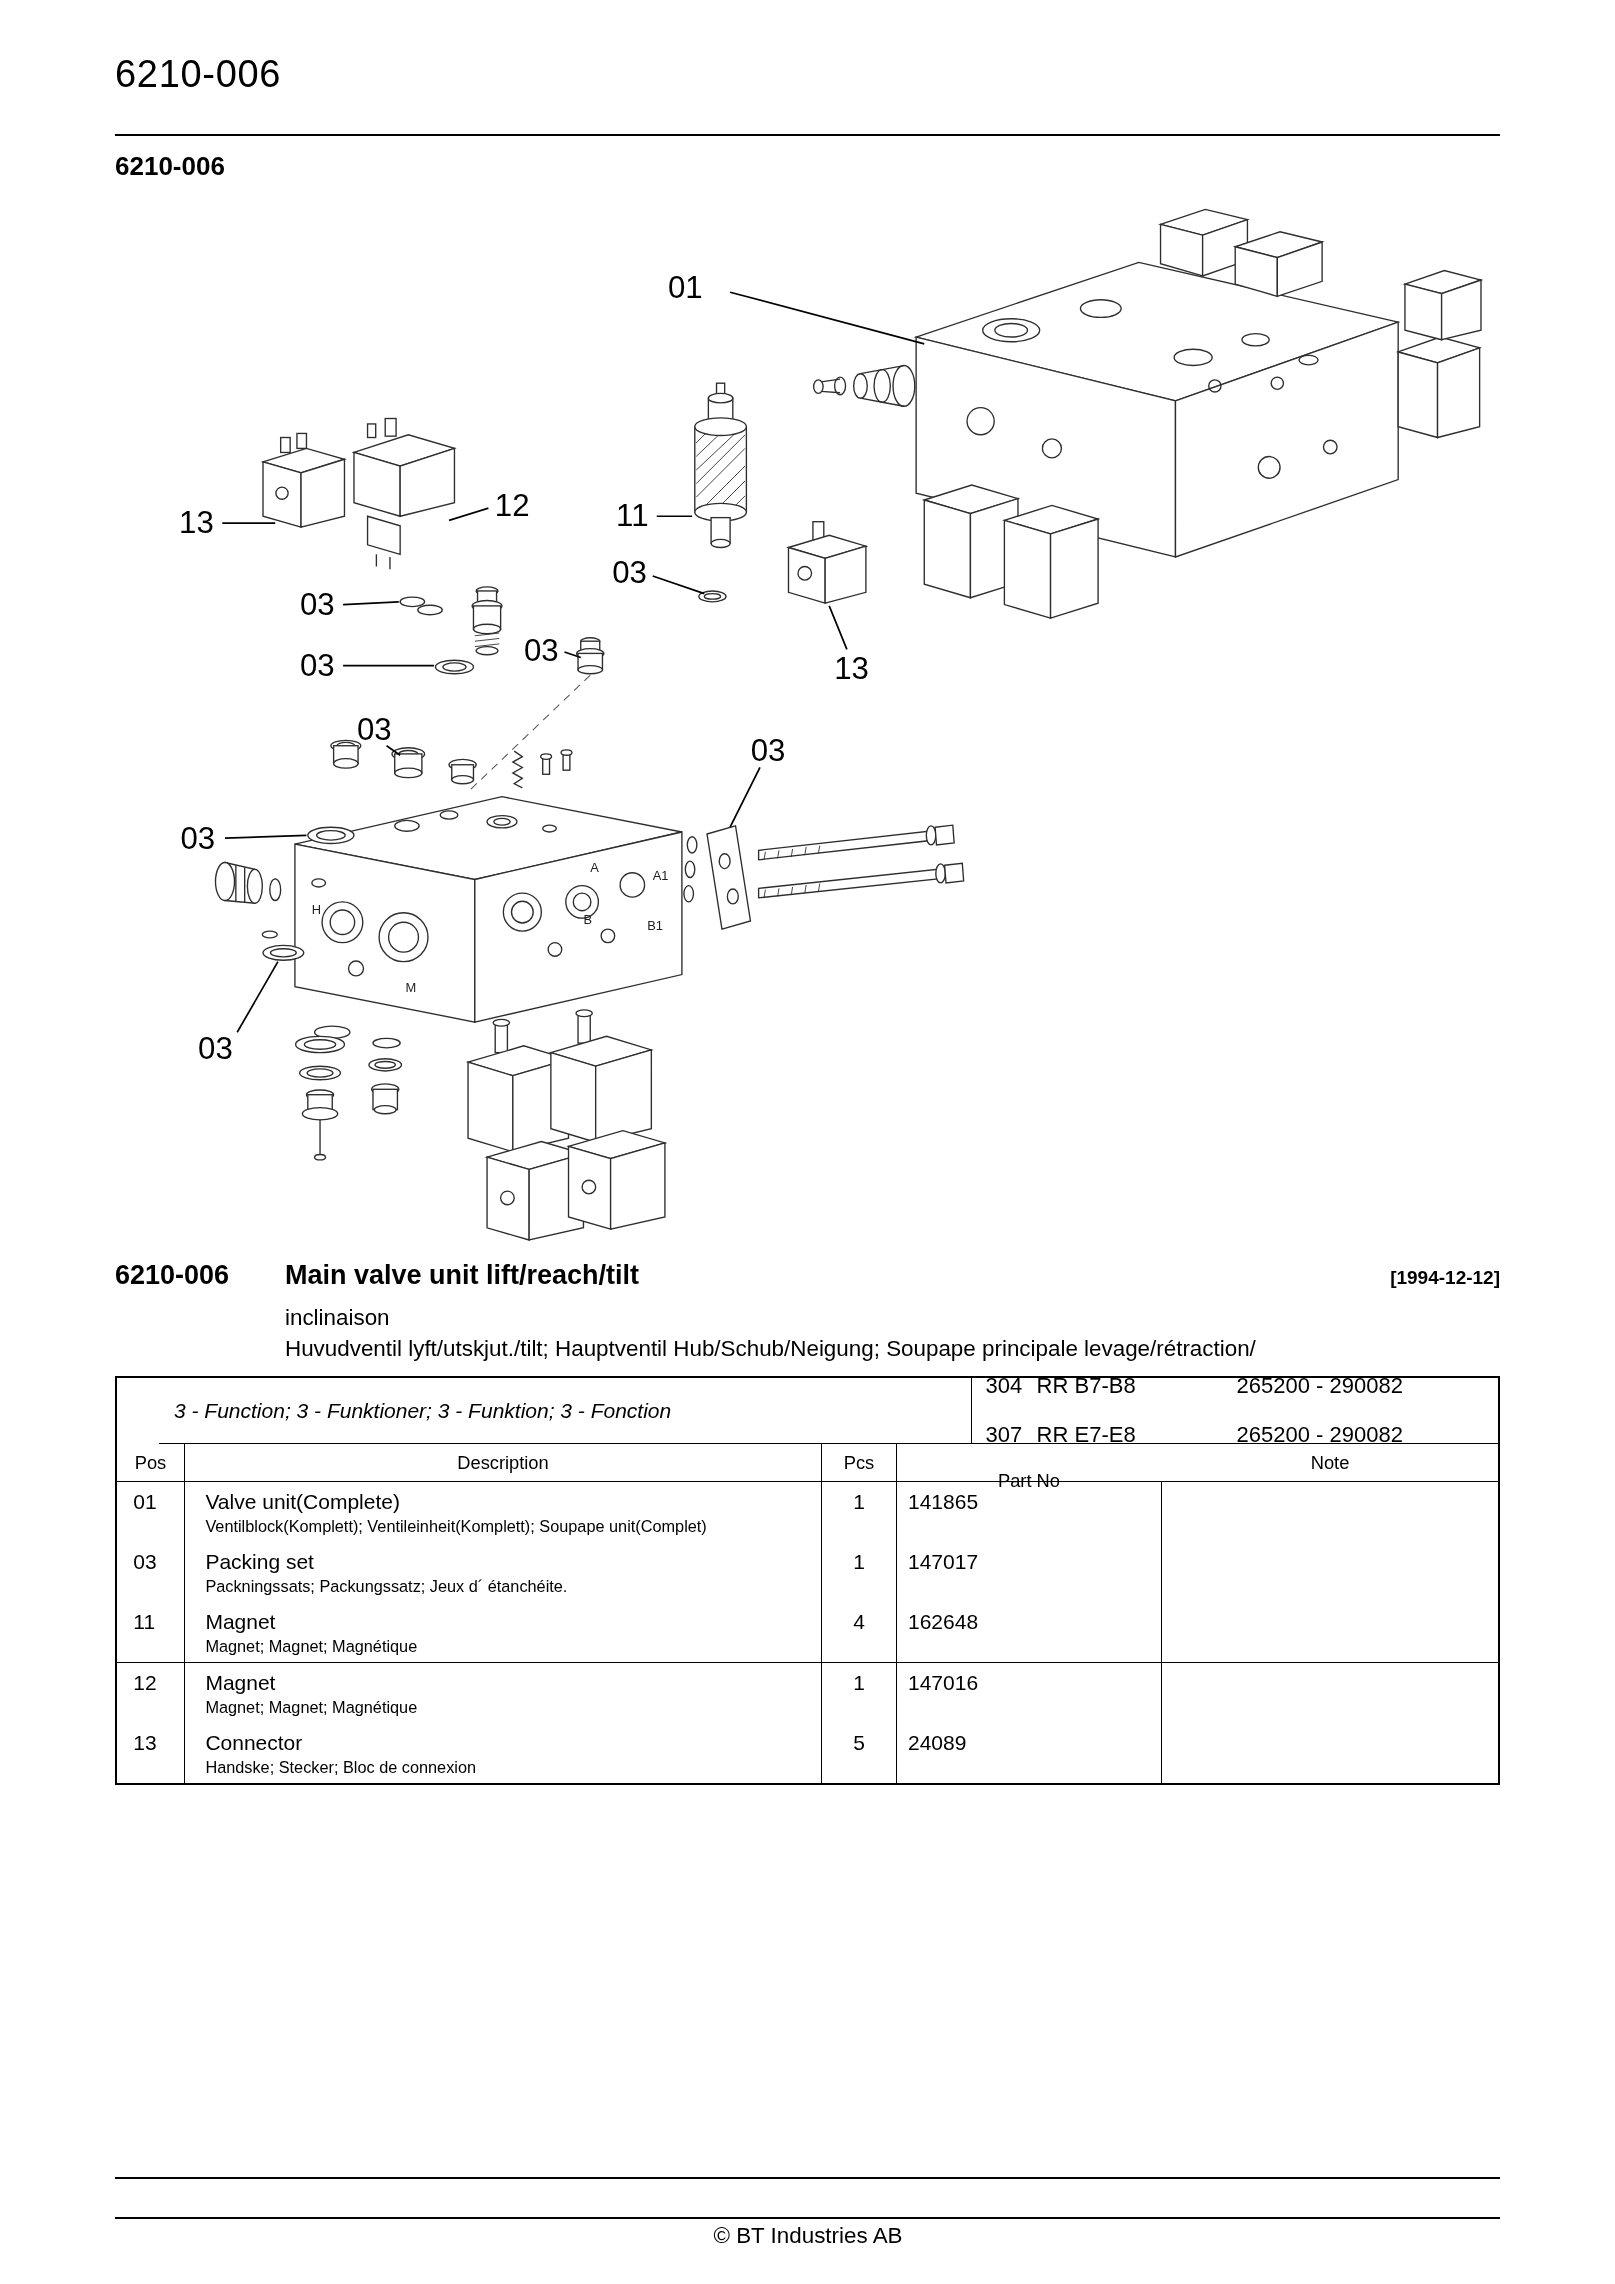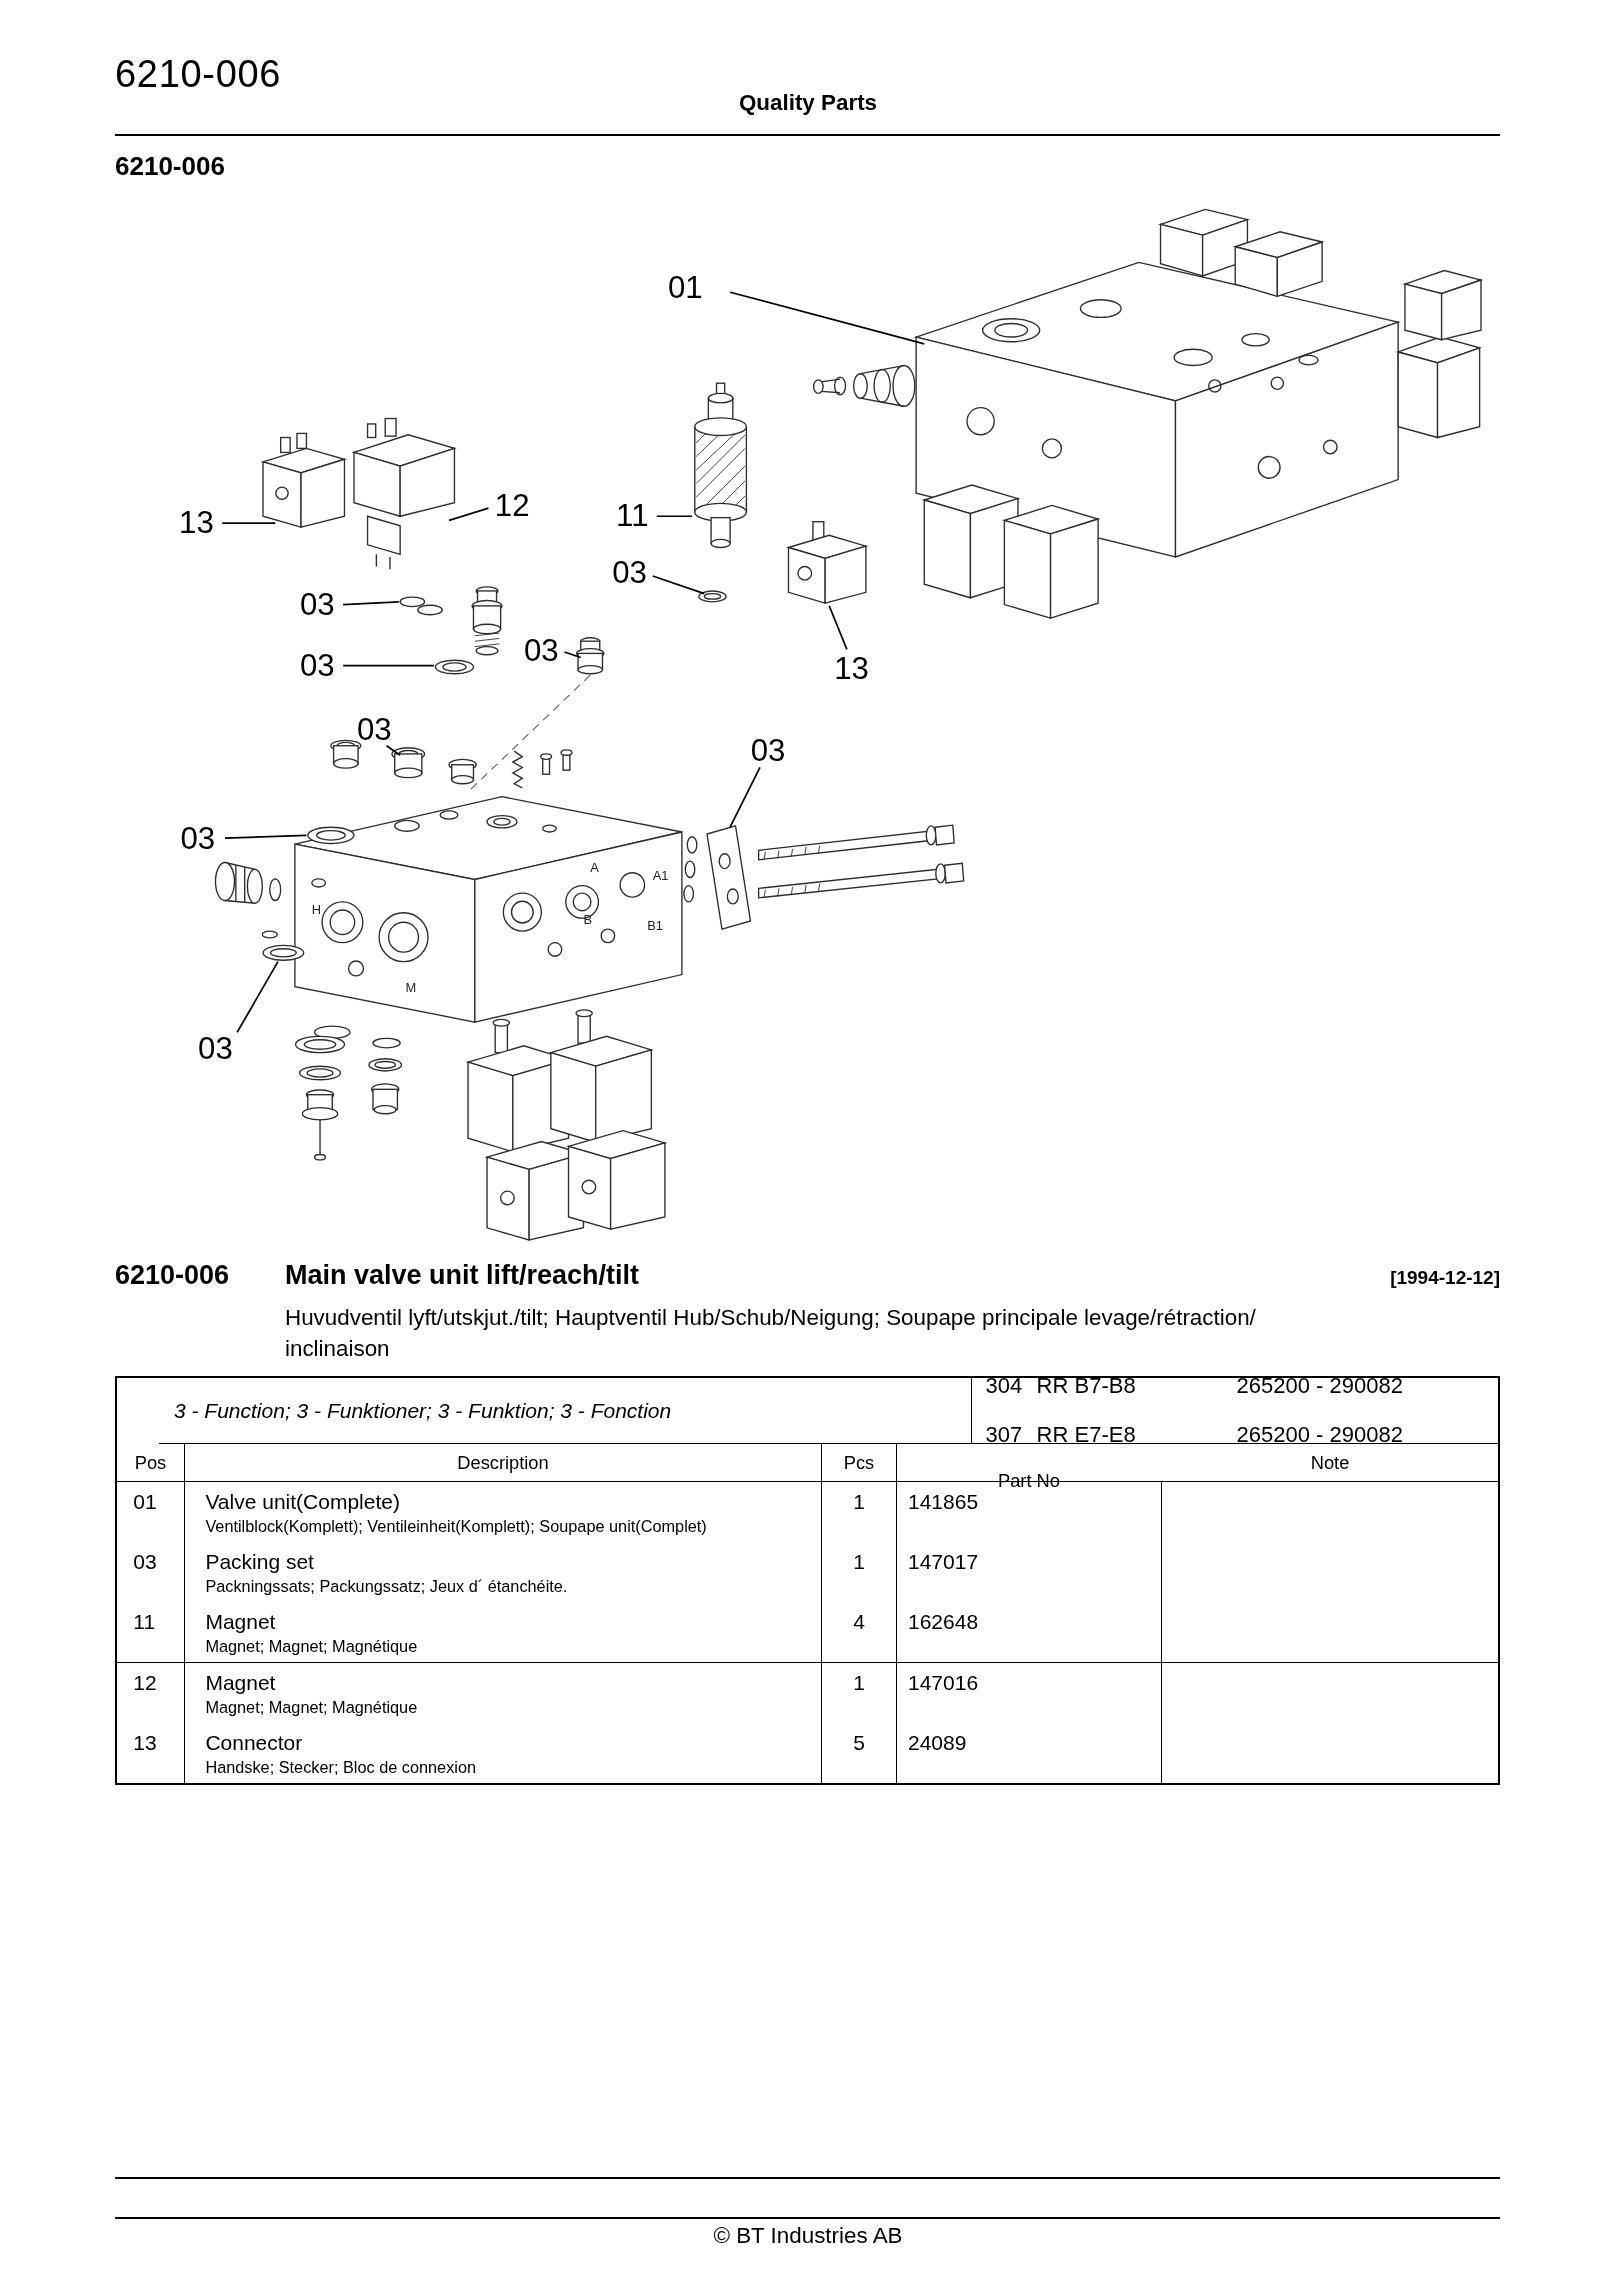--- a/index.html
+++ b/index.html
@@ -64,21 +64,20 @@
   #footer-rule-1 { top:2177px; }
   #footer-text   { position:absolute; left:0; top:2184px; width:1616px; text-align:center; font-size:22.4px;margin-top:39px; }
   #footer-rule-2 { top:2217px; }
 </style>
 </head>
 <body>
 
 <div id="page">
 
   <div id="doc-number">6210-006</div>
-  <div id="header-title">Quality Parts</div>
   <div id="rule-top" class="hrule"></div>
   <div id="section-code-top">6210-006</div>
 
   <div id="diagram-wrap">
     <svg viewBox="0 0 2040 1565" width="1385" height="1063">
 
       <g>
         <polygon class="fw" points="1180,228 1508,118 1890,206 1562,322"></polygon>
         <polygon class="fw" points="1180,228 1562,322 1562,552 1180,458"></polygon>
         <polygon class="fw" points="1562,322 1890,206 1890,438 1562,552"></polygon>
@@ -368,22 +367,22 @@
       </g>
     </svg>
   </div>
 
   <div id="section-title-row">
     <div id="section-title-code">6210-006</div>
     <div id="section-title-text">Main valve unit lift/reach/tilt</div>
     <div id="section-title-date">[1994-12-12]</div>
   </div>
   <div id="section-subtitle">
+    <div>inclinaison</div>
     <div>Huvudventil lyft/utskjut./tilt; Hauptventil Hub/Schub/Neigung; Soupape principale levage/rétraction/</div>
-    <div>inclinaison</div>
   </div>
 
   <div id="parts-table">
 
     <div class="t-head1">
       <div class="fh-left">3 - Function; 3 - Funktioner; 3 - Funktion; 3 - Fonction</div>
       <div class="fh-right">
         <div class="model-line">
           <span class="m-code">304</span>
           <span class="m-model">RR B7-B8</span>

